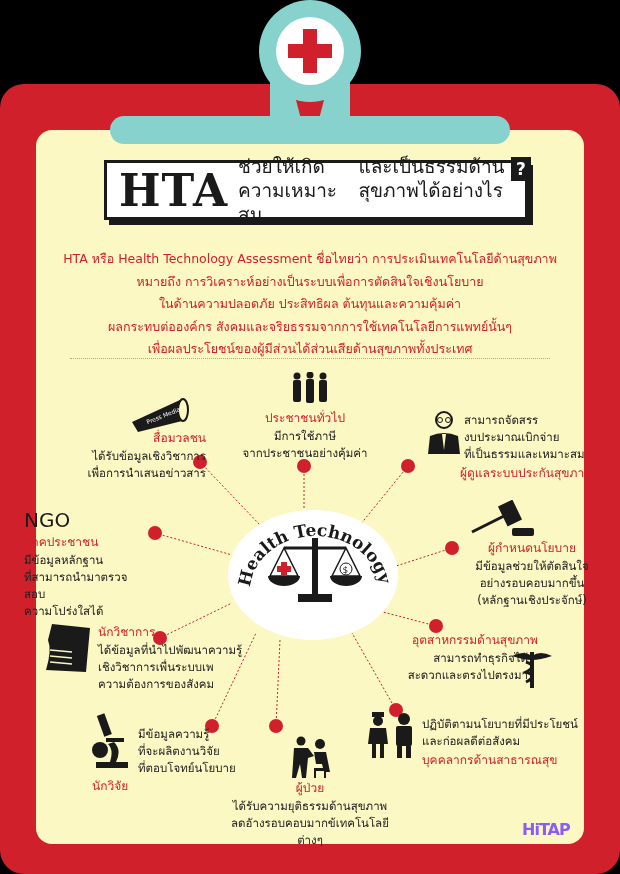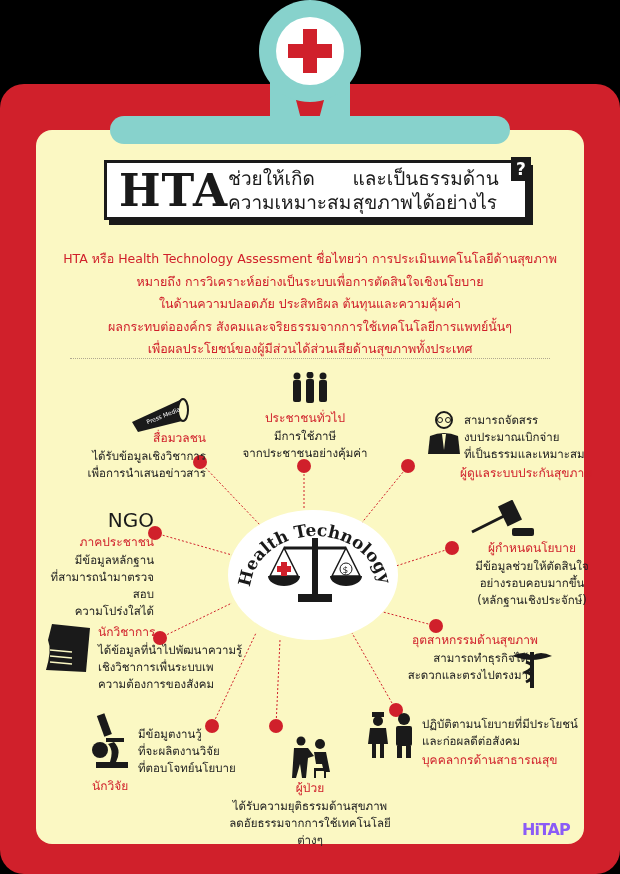--- a/index.html
+++ b/index.html
@@ -9,21 +9,21 @@
   .paper { position: absolute; left: 36px; top: 130px; width: 548px; height: 714px; background: #fbf8c3; border-radius: 16px; }
   .clip-bar { position: absolute; left: 110px; top: 116px; width: 400px; height: 28px; background: #87d2cc; border-radius: 14px; }
   .clip-neck { position: absolute; left: 270px; top: 70px; width: 80px; height: 60px; background: #87d2cc; }
   .clip-notch { position: absolute; left: 296px; top: 100px; width: 28px; height: 16px; background: #d0202b; clip-path: polygon(0 0,100% 0,85% 100%,15% 100%); }
   .clip-ring { position: absolute; left: 259px; top: 0; width: 102px; height: 102px; border-radius: 50%; background: #87d2cc; }
   .clip-hole { position: absolute; left: 276px; top: 17px; width: 68px; height: 68px; border-radius: 50%; background: #fff; }
   .cross-v { position: absolute; left: 303px; top: 29px; width: 14px; height: 44px; background: #d0202b; }
   .cross-h { position: absolute; left: 288px; top: 44px; width: 44px; height: 14px; background: #d0202b; }
 
   .title-box { position: absolute; left: 104px; top: 160px; width: 424px; height: 60px; background: #fff; border: 3px solid #1a1a1a; box-shadow: 5px 5px 0 #1a1a1a; display: flex; align-items: center; padding-left: 12px; }
-  .title-hta { font-family: "DejaVu Serif", serif; font-weight: bold; font-size: 44px; color: #1a1a1a; letter-spacing: 1px; margin-right: 0; }
+  .title-hta { font-family: "DejaVu Serif", serif; font-weight: bold; font-size: 44px; color: #1a1a1a; letter-spacing: 1px; margin-right: 10px; }
   .title-lines { display: flex; flex-direction: row; line-height: 24px; font-size: 19px; color: #1a1a1a; }
   .title-q { position: absolute; right: -6px; top: -6px; width: 20px; height: 24px; background: #1a1a1a; color: #fff; font-weight: bold; font-size: 17px; text-align: center; line-height: 24px; }
 
   .intro { position: absolute; left: 50px; top: 248px; width: 520px; text-align: center; color: #d0202b; font-size: 12.5px; line-height: 22.5px; }
   .divider { position: absolute; left: 70px; top: 358px; width: 480px; border-top: 1px dotted #b0a890; }
 
   .center-circle { position: absolute; left: 228px; top: 510px; width: 170px; height: 130px; border-radius: 50%; background: #fff; }
   .center-svg { position: absolute; left: 220px; top: 496px; }
 
   .lines-svg { position: absolute; left: 0; top: 0; }
@@ -148,21 +148,21 @@
   <path d="M 2 44 L 4 26 Q 18 20 32 26 L 34 44 Z" fill="#1a1a1a"></path>
   <polygon points="16,24 20,24 18,40" fill="#fbf8c3"></polygon>
 </svg>
 <div class="node" style="left:464px;top:412px;width:130px">
   <div>สามารถจัดสรร</div>
   <div>งบประมาณเบิกจ่าย</div>
   <div>ที่เป็นธรรมและเหมาะสม</div>
   <div class="head" style="margin-left:-4px">ผู้ดูแลระบบประกันสุขภาพ</div>
 </div>
 
-<div class="node" style="left:44px;top:508px;width:110px;text-align:right">
+<div class="node" style="left:24px;top:508px;width:110px;text-align:left">
   <div class="ngo">NGO</div>
   <div class="head">ภาคประชาชน</div>
   <div>มีข้อมูลหลักฐาน</div>
   <div>ที่สามารถนำมาตรวจสอบ</div>
   <div>ความโปร่งใสได้</div>
 </div>
 
 <svg class="icon" style="left:468px;top:500px" width="70" height="40">
   <line x1="4" y1="32" x2="40" y2="14" stroke="#1a1a1a" stroke-width="3"></line>
   <rect x="34" y="2" width="16" height="22" fill="#1a1a1a" transform="rotate(-26 42 13)"></rect>
@@ -222,21 +222,21 @@
 
 <svg class="icon" style="left:88px;top:712px" width="44" height="60">
   <g fill="#1a1a1a">
     <rect x="12" y="2" width="8" height="22" transform="rotate(-20 16 12)"></rect>
     <path d="M 8 56 L 40 56 L 40 50 L 28 50 Q 34 38 26 30 L 20 32 Q 26 38 22 50 L 8 50 Z"></path>
     <rect x="18" y="26" width="18" height="4"></rect>
     <circle cx="12" cy="38" r="8"></circle>
   </g>
 </svg>
 <div class="node" style="left:138px;top:726px;width:110px">
-  <div>มีข้อมูตงานวู้</div>
+  <div>มีข้อมูลความรู้</div>
   <div>ที่จะผลิตงานวิจัย</div>
   <div>ที่ตอบโจทย์นโยบาย</div>
 </div>
 <div class="node" style="left:92px;top:776px">
   <div class="head">นักวิจัย</div>
 </div>
 
 <svg class="icon" style="left:292px;top:736px" width="40" height="42">
   <g fill="#1a1a1a">
     <circle cx="9" cy="5" r="4.5"></circle>
@@ -244,16 +244,16 @@
     <circle cx="28" cy="8" r="5"></circle>
       <path d="M 22 16 L 34 16 L 38 36 L 32 36 L 30 28 L 24 28 Z"></path>
     <rect x="22" y="32" width="12" height="3"></rect>
       <rect x="22" y="35" width="2" height="7"></rect>
       <rect x="32" y="35" width="2" height="7"></rect>
   </g>
 </svg>
 <div class="node" style="left:220px;top:778px;width:180px;text-align:center">
   <div class="head">ผู้ป่วย</div>
   <div>ได้รับความยุติธรรมด้านสุขภาพ</div>
-  <div>ลดอัยธรรมจากการใช้เทคโนโลยีต่างๆ</div>
+  <div>ลดอัางรอบคอบมากข้เทคโนโลยีต่างๆ</div>
 </div>
 
 <div class="hitap">HiTAP</div>
 
 </body></html>

